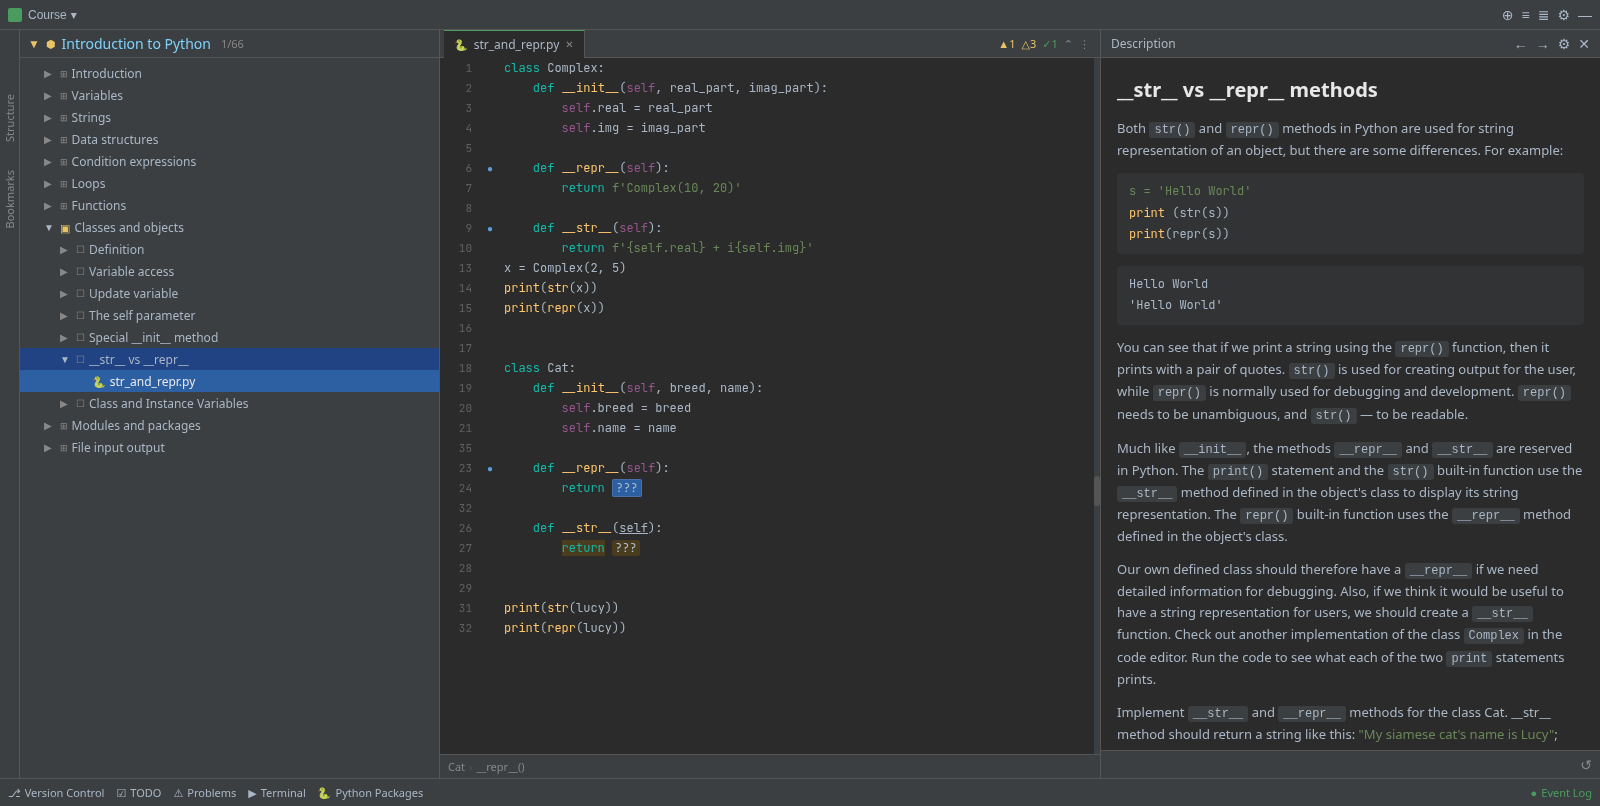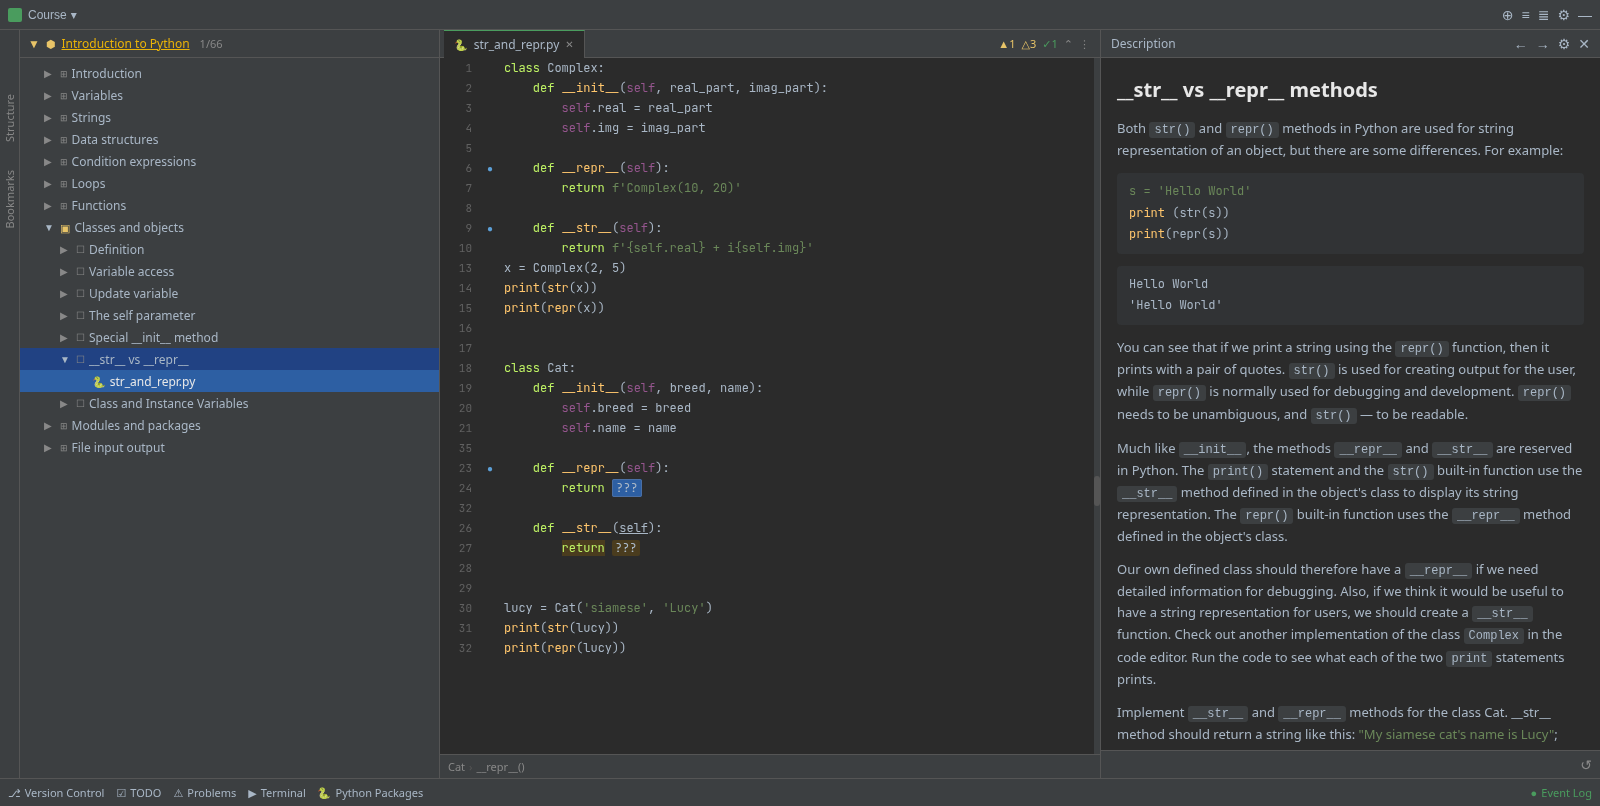--- a/index.html
+++ b/index.html
@@ -186,21 +186,21 @@
       font-size: 10px;
     }
     .line-code {
       flex: 1;
       font-family: 'JetBrains Mono', 'Consolas', monospace;
       font-size: 12px;
       white-space: pre;
       padding-left: 4px;
     }
     
-    .kw { color: #bef264; }
+    .kw { color: #14b8a6; }
     .fn { color: #ffc66d; }
     .string { color: #6a8759; }
     .self-kw { color: #94558d; }
     .breadcrumb-bar {
       height: 24px;
       background: #3c3f41;
       border-top: 1px solid #555;
       display: flex;
       align-items: center;
       padding: 0 8px;
@@ -370,21 +370,21 @@
 
   <div class="left-edge">
     <span class="v-tab">Structure</span>
     <span class="v-tab">Bookmarks</span>
   </div>
 
   <div class="left-sidebar">
     <div class="sidebar-header">
       <span style="color:#e8c468; font-size:12px;">▼</span>
       <span style="color:#e8c468; font-size:11px;">⬢</span>
-      <span style="color:#eab308; font-size:12px;text-decoration:underline;">Introduction to Python</span>
+      <span style="color:#7dd3fc; font-size:14px;">Introduction to Python</span>
       <span style="color:#888; font-size:11px; margin-left:4px;">1/66</span>
     </div>
     <div class="sidebar-tree">
 
       <div class="tree-item indent-2">
         <span class="chevron">▶</span>
         <span class="grid-icon">⊞</span>
         <span class="tree-label">Introduction</span>
       </div>
 
@@ -669,25 +669,20 @@
         <span class="line-gutter"></span>
         <span class="line-code"></span>
       </div>
 
       <div class="code-line">
         <span class="line-num">29</span>
         <span class="line-gutter"></span>
         <span class="line-code"></span>
       </div>
 
-      <div class="code-line">
-        <span class="line-num">30</span>
-        <span class="line-gutter"></span>
-        <span class="line-code">lucy = Cat(<span class="string">'siamese'</span>, <span class="string">'Lucy'</span>)</span>
-      </div>
 
       <div class="code-line">
         <span class="line-num">31</span>
         <span class="line-gutter"></span>
         <span class="line-code"><span class="fn">print</span>(<span class="fn">str</span>(lucy))</span>
       </div>
 
       <div class="code-line">
         <span class="line-num">32</span>
         <span class="line-gutter"></span>

